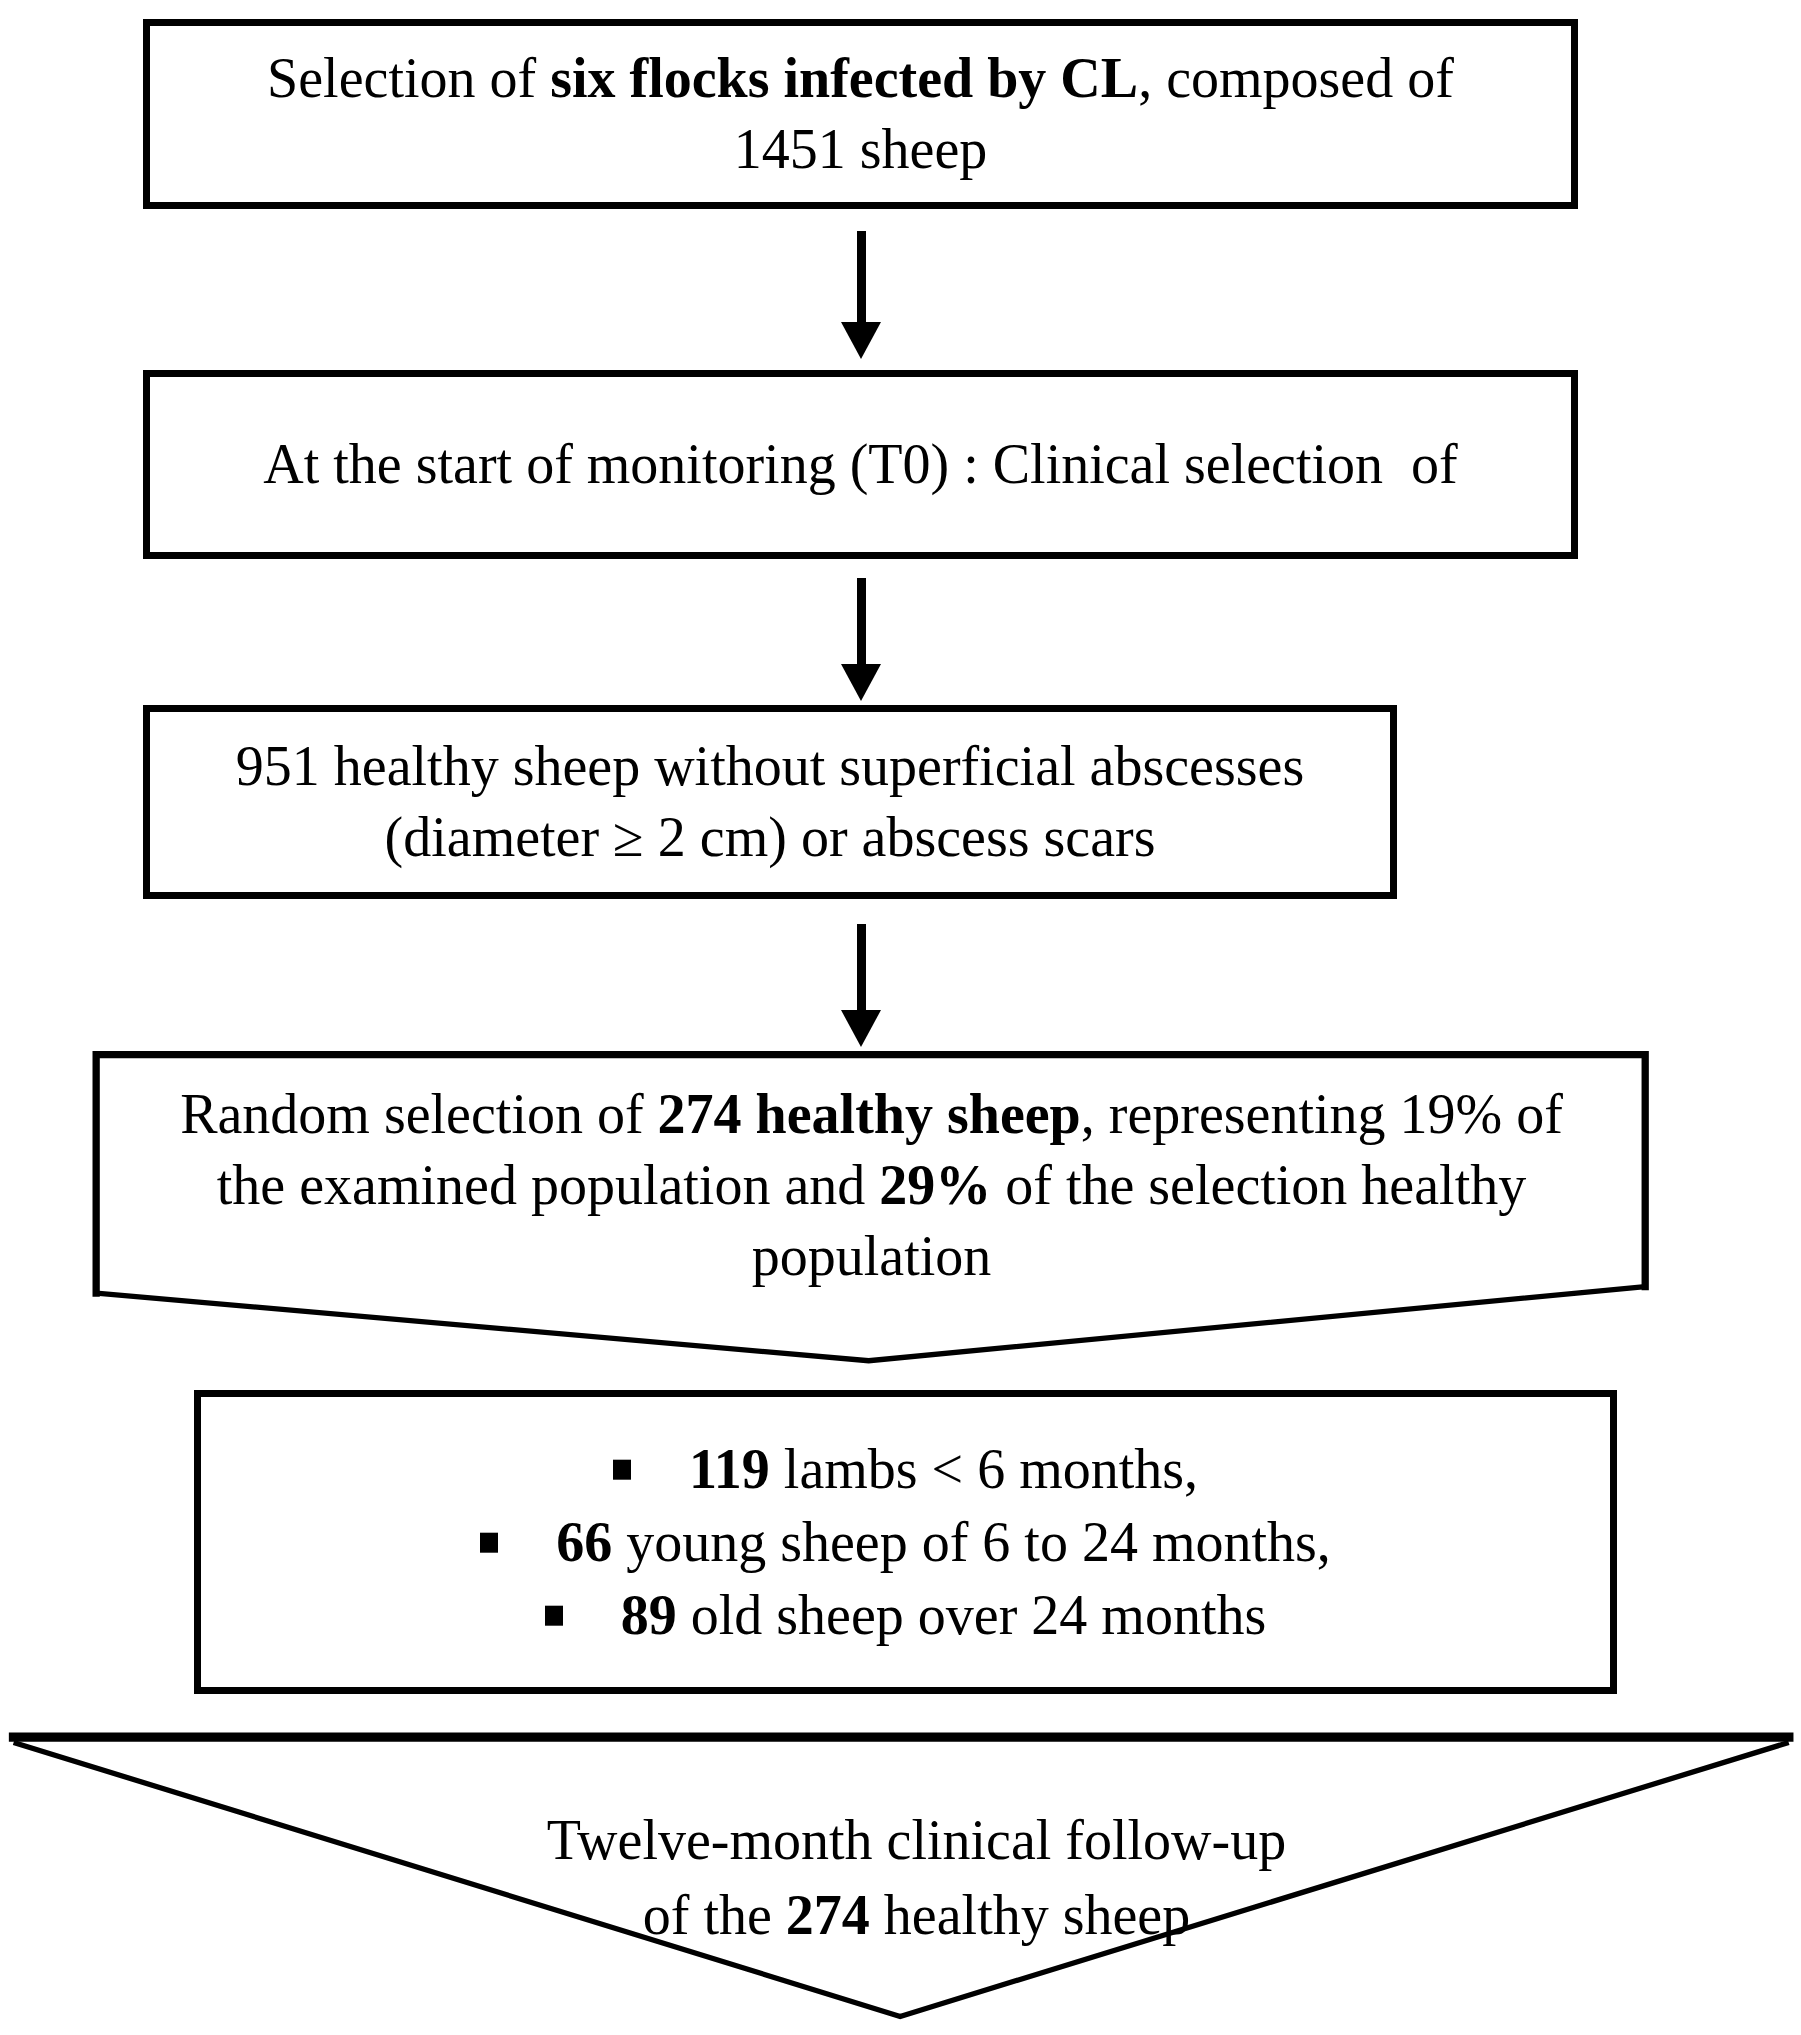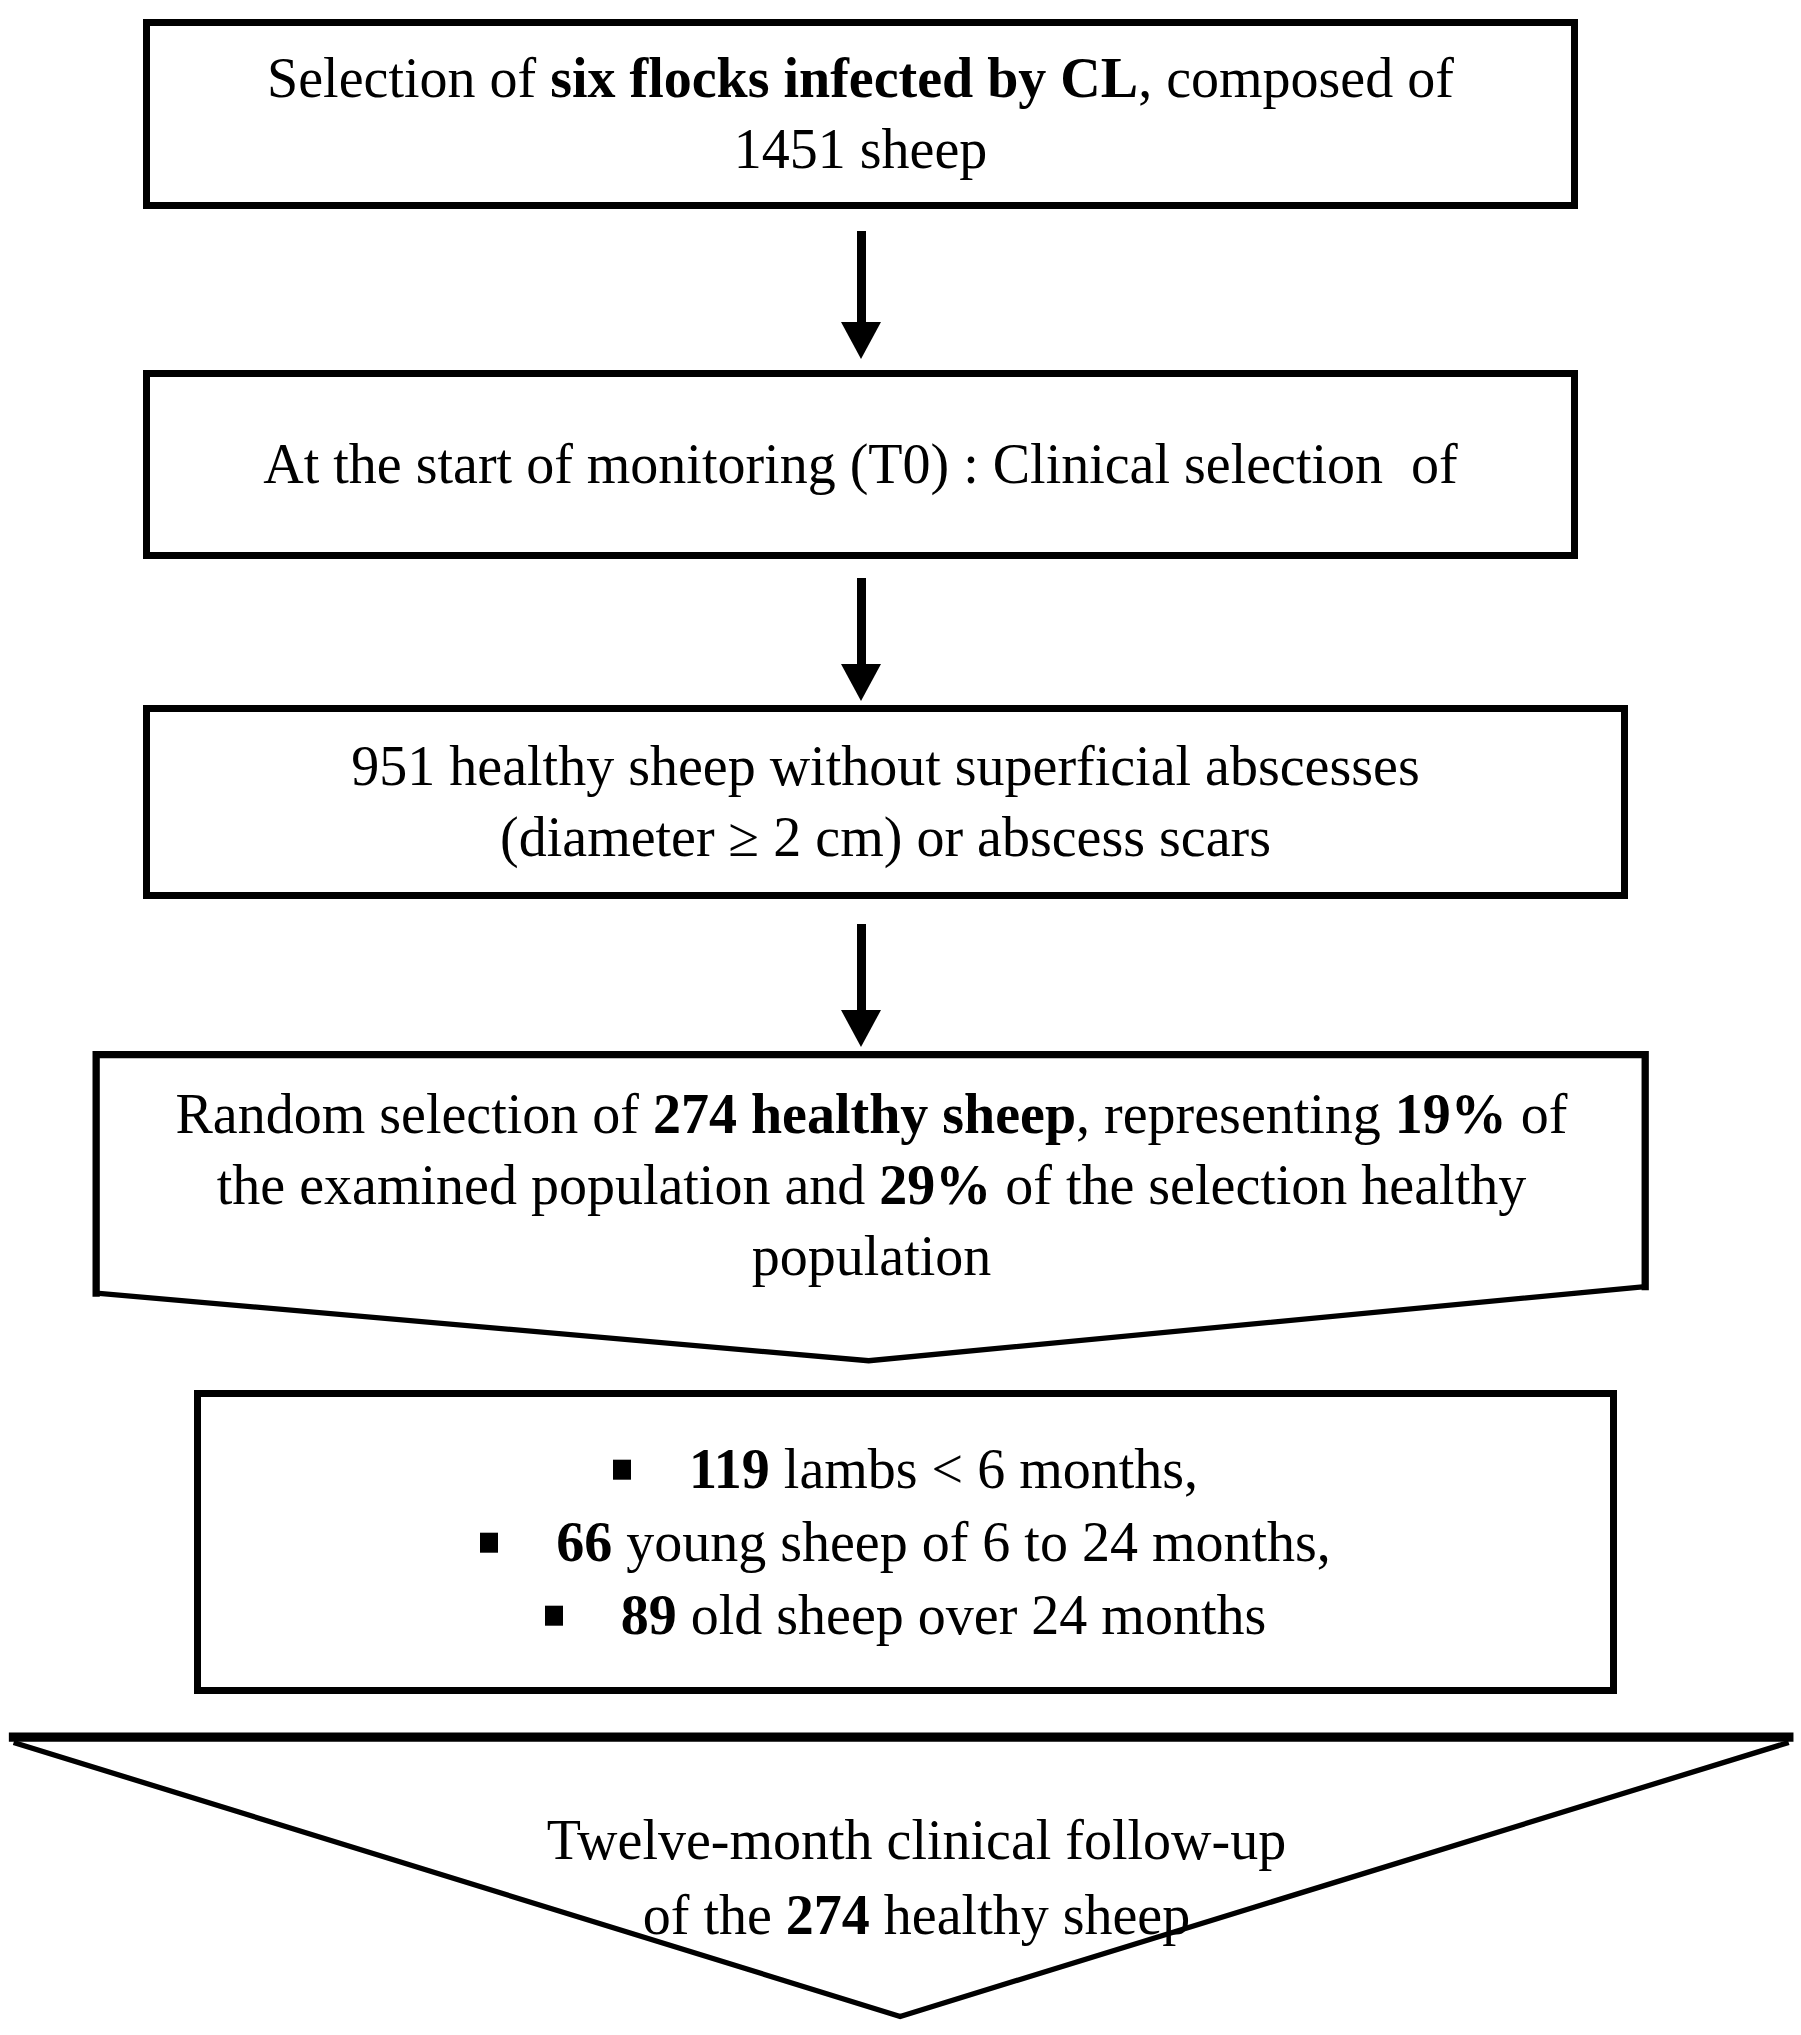--- a/index.html
+++ b/index.html
@@ -53,21 +53,21 @@
     background: #000000;
     margin-right: 58px;
     vertical-align: middle;
     transform: translateY(-5.3px);
   }
   svg.shape { position: absolute; display: block; }
 
   
   #node-flock-selection    { left: 143px; top: 18.6px;   width: 1435px; height: 190px; }
   #node-clinical-inspection{ left: 143px; top: 370px;  width: 1435px; height: 189px; }
-  #node-healthy-sheep      { left: 143px; top: 705px; width: 1485px; height: 194px; font-family: Liberation Serif, serif; }
+  #node-healthy-sheep      { left: 143px; top: 705px; width: 1254px; height: 194px; font-family: Liberation Serif, serif; }
   #node-age-groups         { left: 194px; top: 1390px; width: 1423px; height: 304px; line-height: 73px; }
 
   #banner-shape { left: 86px; top: 1048px; }
   #banner-text  { left: 96px; top: 1079px; width: 1551px; }
 
   #funnel-shape { left: 0px; top: 1718px; }
   #funnel-text  { left: 452px; top: 1775px; width: 929px; line-height: 75px; margin-top: 28px; }
 
   #arrow-1 { left: 841px; top: 231px; }
   #arrow-1 .stem { left: 16px; height: 93px; }
@@ -113,21 +113,21 @@
   <div class="arrow" id="arrow-3">
     <div class="stem"></div>
     <div class="head"></div>
   </div>
 
   <svg class="shape" id="banner-shape" width="1572" height="322" viewBox="0 0 2370 486">
     <path d="M14,370 L14,10 L2352,10 L2352,360" fill="none" stroke="#000000" stroke-width="11" stroke-linecap="square"></path>
     <path d="M14,370 L1180,472 L2352,360" fill="none" stroke="#000000" stroke-width="8" stroke-linecap="square"></path>
   </svg>
   <div class="textblock" id="banner-text">
-      <div class="line"><span>Random selection of </span><span style="font-weight: bold;">274 healthy sheep</span><span>, representing </span><span style="font-weight: bold;">19%</span><span> of</span></div>
+      <div class="line"><span>Random selection of </span><span style="font-weight: bold;">274 healthy sheep</span><span>, representing </span><span style="font-weight: normal;">19%</span><span> of</span></div>
       <div class="line"><span>the examined population and </span><span style="font-weight: bold;">29%</span><span> of the selection healthy</span></div>
       <div class="line"><span>population</span></div>
     </div>
 
   <div class="nodebox" id="node-age-groups">
       <div class="line"><span class="bullet"></span><span style="font-weight: bold;">119</span><span> lambs &lt; 6 months,</span></div>
       <div class="line"><span class="bullet"></span><span style="font-weight: bold;">66</span><span> young sheep of 6 to 24 months,</span></div>
       <div class="line"><span class="bullet"></span><span style="font-weight: bold;">89</span><span> old sheep over 24 months</span></div>
     </div>
 

